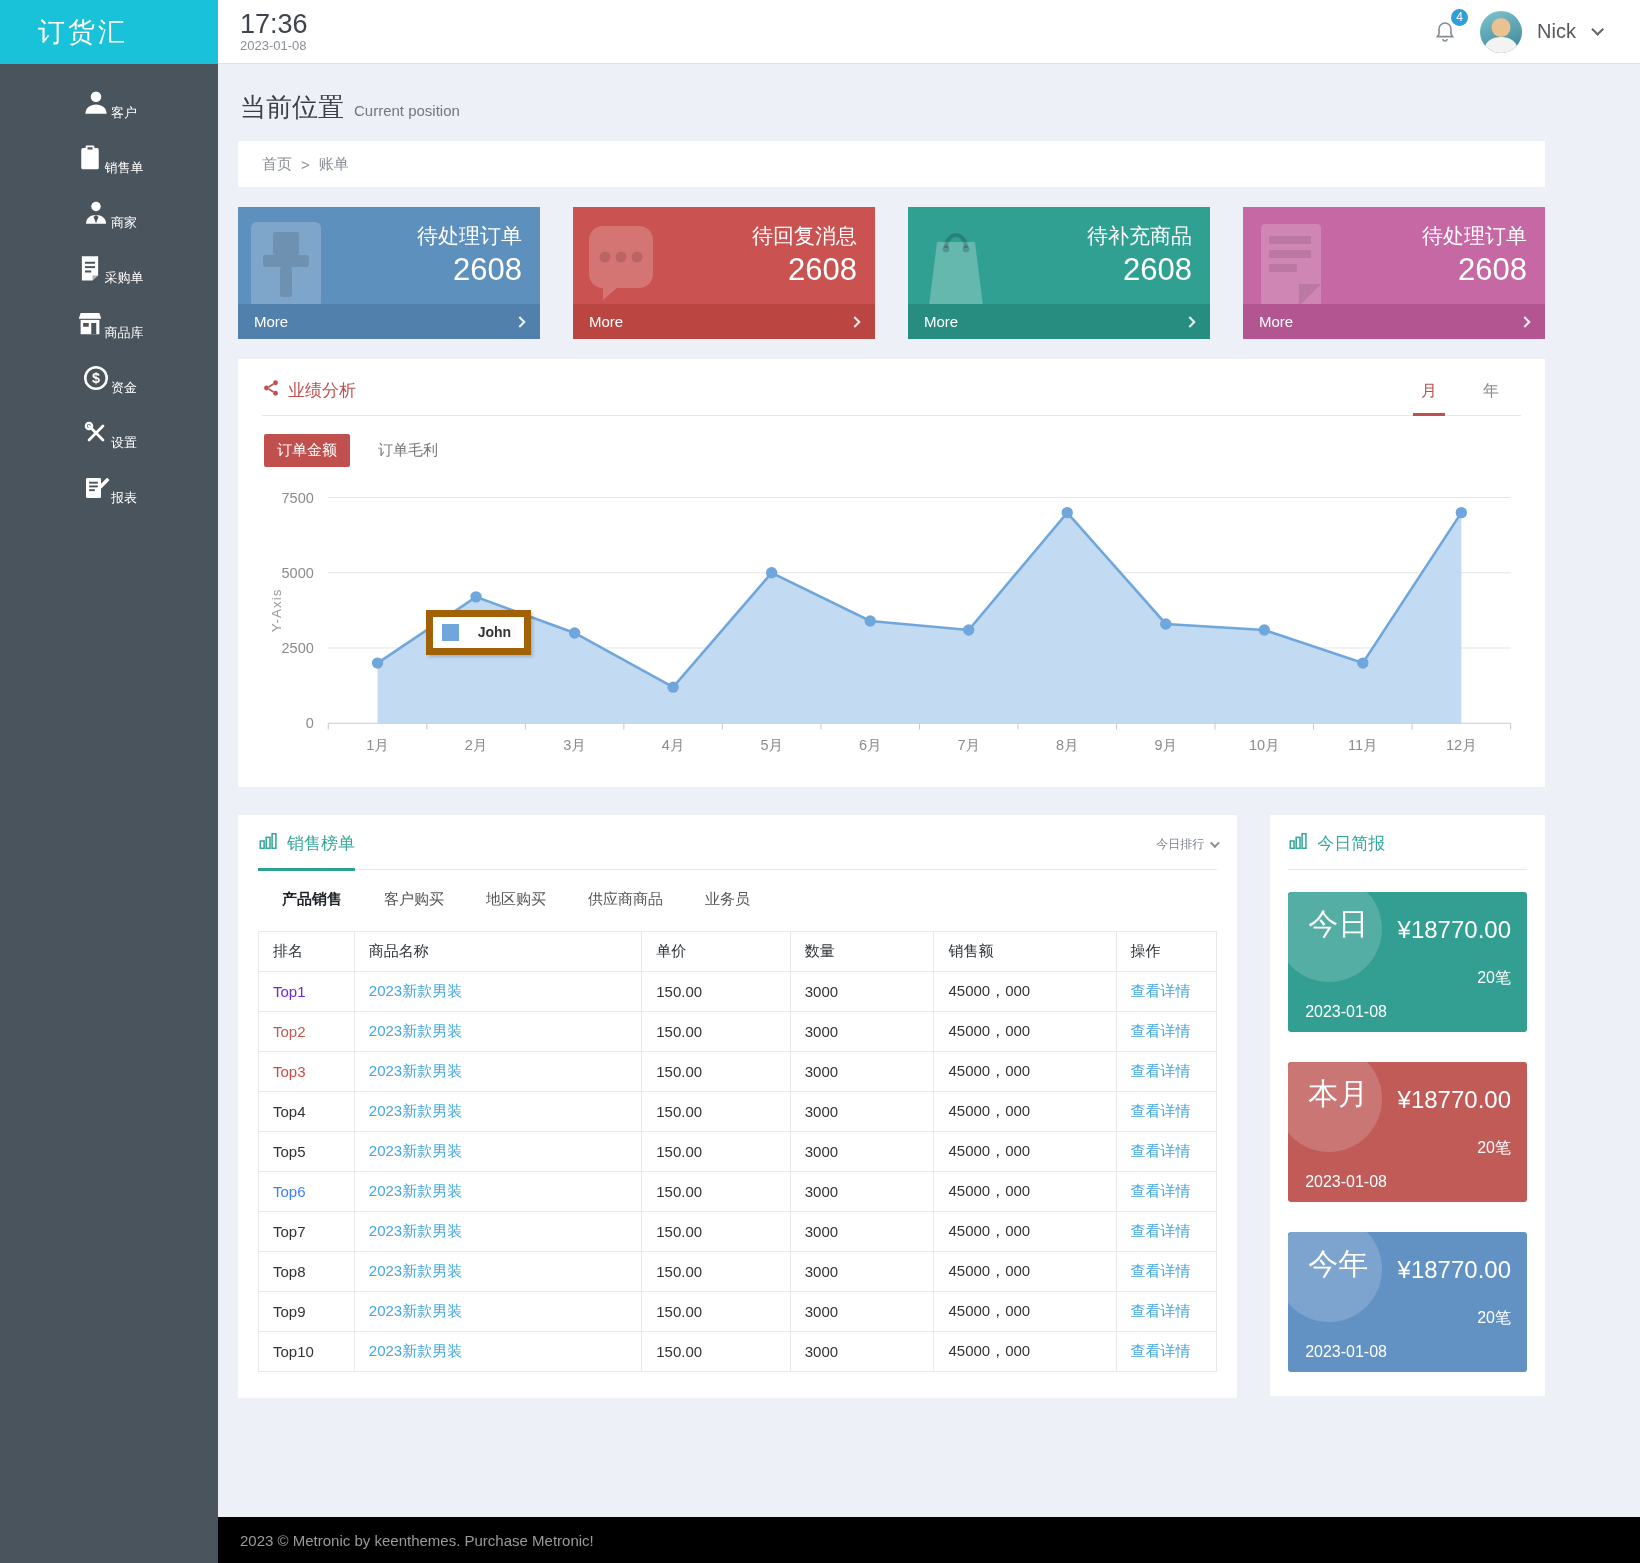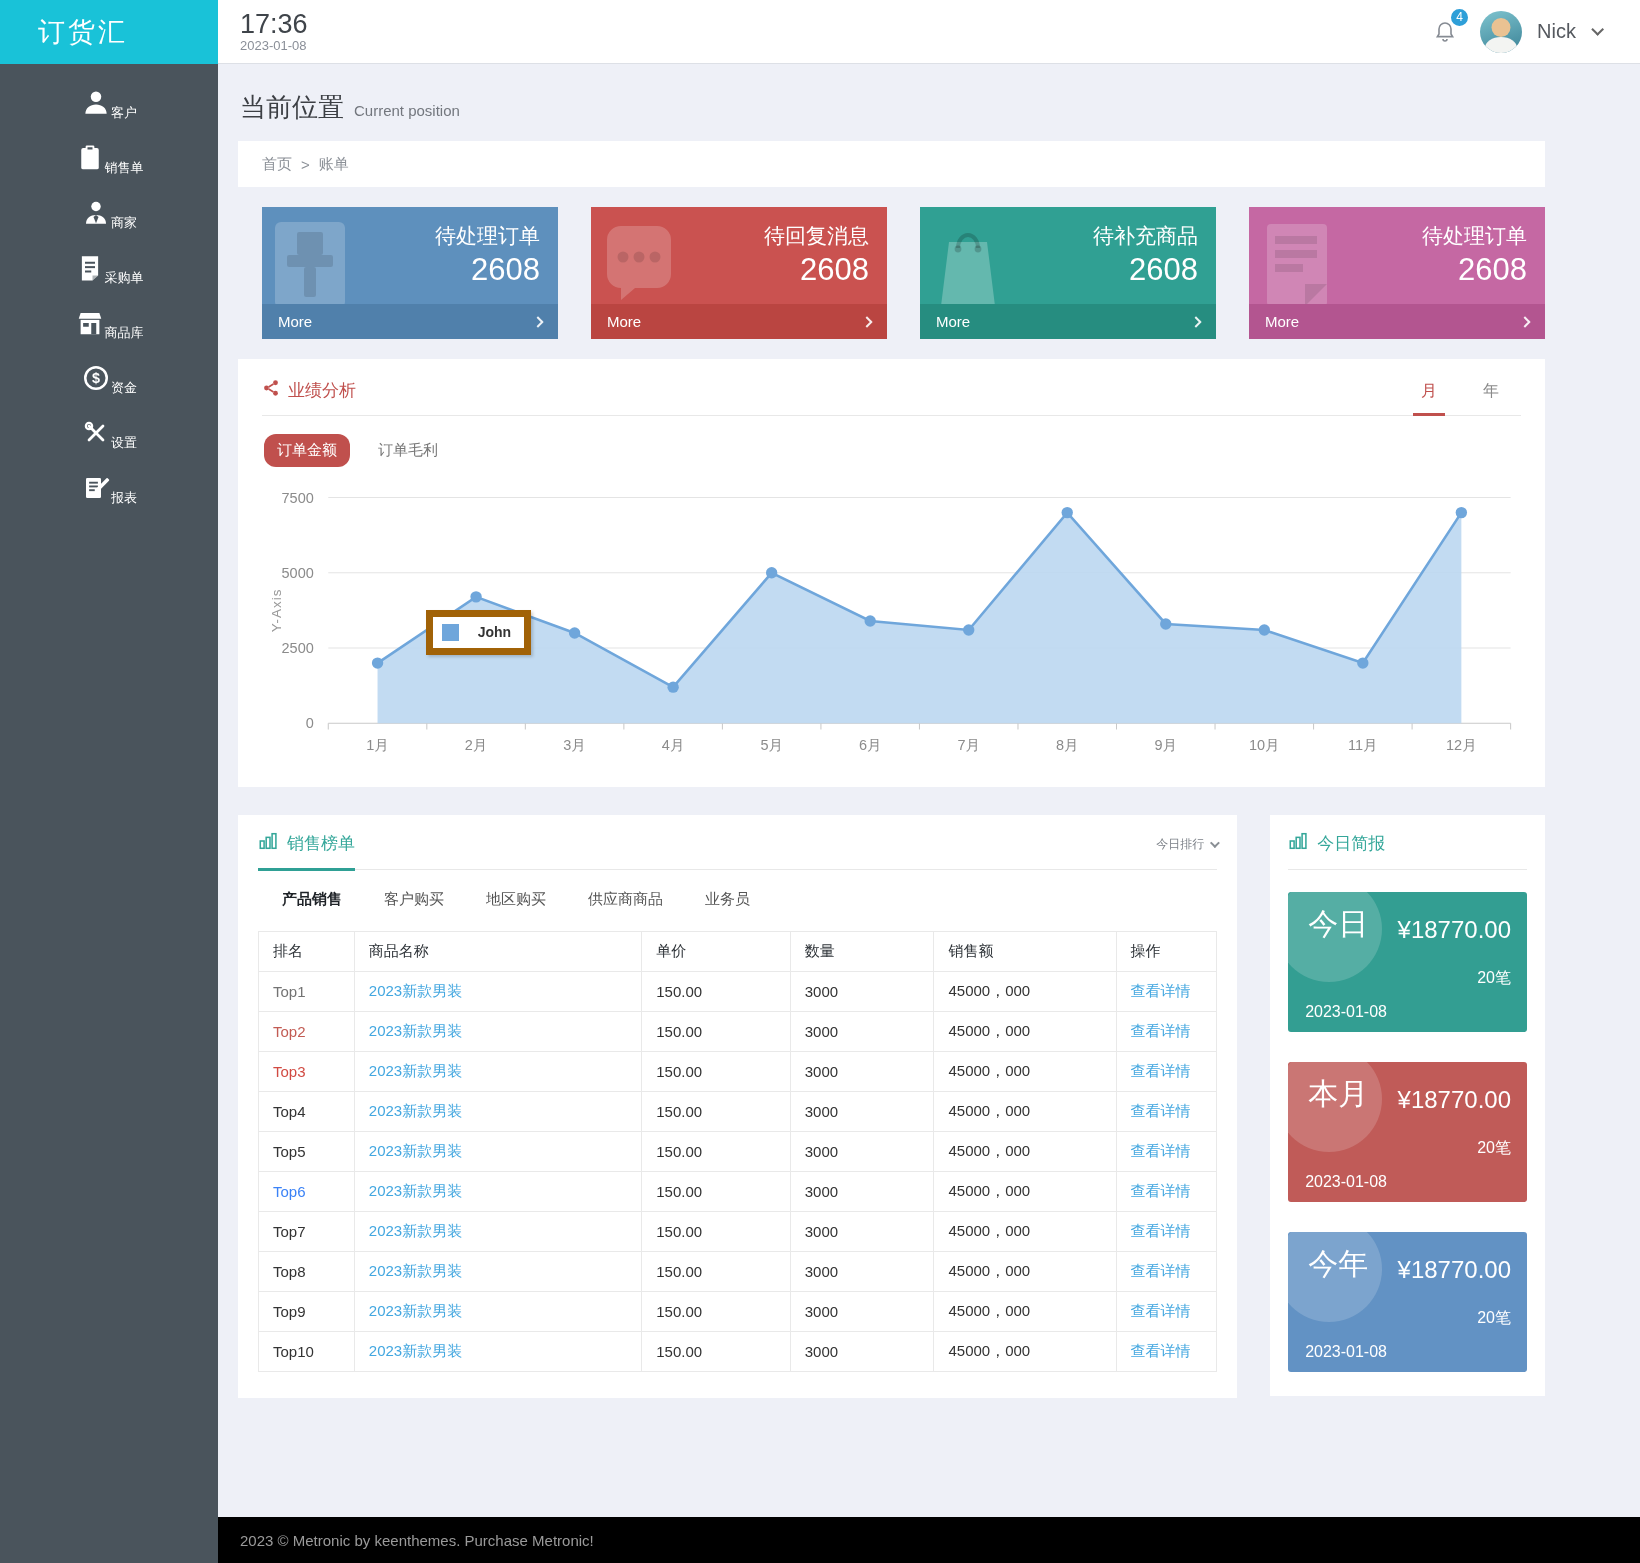--- a/index.html
+++ b/index.html
@@ -39,42 +39,42 @@
   .chev-down { width:9px; height:9px; border-right:2.5px solid #666; border-bottom:2.5px solid #666;
                transform:rotate(45deg) translateY(-3px); display:inline-block; cursor:pointer; }
   .page-head { padding:26px 0 16px 22px; display:flex; align-items:baseline; gap:10px; }
   .page-title { font-size:26px; color:#3c3f44; }
   .page-sub { font-size:15px; color:#73777e; }
   .content { margin-left:20px; width:1307px; }
   .breadcrumb-bar { background:#fff; height:46px; display:flex; align-items:center; padding-left:24px;
                     font-size:15px; color:#8b9097; gap:9px; margin-bottom:20px; }
   .crumb-link { cursor:pointer; }
   
-  .stat-row { display:flex; gap:33px; margin-bottom:20px;margin-left:24px; }
+  .stat-row { display:flex; gap:33px; margin-bottom:20px; }
   .stat-card { width:302px; height:132px; position:relative; color:#fff; overflow:hidden; cursor:pointer; }
   .stat-icon { position:absolute; left:10px; top:9px; width:76px; height:98px; }
   .stat-title { position:absolute; right:18px; top:15px; font-size:21px; }
   .stat-value { position:absolute; right:18px; top:45px; font-size:31px; }
   .stat-footer { position:absolute; bottom:0; left:0; right:0; height:35px; display:flex;
                  align-items:center; justify-content:space-between; padding:0 16px; font-size:15px; cursor:pointer; }
   .chev-right { width:8px; height:8px; border-right:2px solid rgba(255,255,255,.9);
                 border-top:2px solid rgba(255,255,255,.9); transform:rotate(45deg); display:inline-block; }
   
   .panel { background:#fff; }
   .perf-panel { padding:20px 24px 12px; margin-bottom:28px; }
   .panel-head { display:flex; justify-content:space-between; align-items:flex-end;
                 border-bottom:1px solid #e8e8e8; padding-bottom:13px; }
   .panel-title { display:flex; align-items:center; gap:8px; font-size:17px; }
   .perf-title-text { color:#c0504d; }
   .range-tabs { display:flex; gap:30px; padding-right:14px; }
   .range-tab { font-size:16px; color:#8a8a8a; padding:0 8px 11px; cursor:pointer; margin-bottom:-14px; }
   .range-tab.active { color:#c0504d; border-bottom:3px solid #c0504d; }
   .metric-row { display:flex; align-items:center; gap:15px; margin:18px 0 8px 2px; }
   .metric-btn { font-size:15px; color:#777; padding:7px 13px; cursor:pointer; }
-  .metric-btn.active { background:#c0504d; color:#fff; border-radius:12px; }
+  .metric-btn.active { background:#c0504d; color:#fff; border-radius:2px; }
   .chart-wrap { position:relative; padding:6px 0 8px; }
   #perf-chart { display:block; width:100%; height:auto; }
   .chart-legend { position:absolute; left:13%; top:45%; background:#fff; border:7px solid #a16207;
                   box-shadow:2px 2px 3px rgba(0,0,0,.18); padding:7px 13px 7px 9px;
                   display:flex; align-items:center; gap:19px; }
   .legend-swatch { width:17px; height:17px; background:#6fa6db; }
   .legend-label { font-size:14px; font-weight:bold; color:#333; }
   
   .bottom-row { display:flex; gap:33px; align-items:flex-start; }
   .sales-panel { width:1108px; padding:16px 20px 26px; }
@@ -404,21 +404,21 @@
               <th>排名</th>
               <th>商品名称</th>
               <th>单价</th>
               <th>数量</th>
               <th>销售额</th>
               <th>操作</th>
             </tr>
           </thead>
           <tbody>
             <tr>
-              <td style="color: #737373;">Top1</td>
+              <td style="color: #6d28d9;">Top1</td>
               <td><span class="link">2023新款男装</span></td>
               <td>150.00</td>
               <td>3000</td>
               <td>45000，000</td>
               <td><span class="link">查看详情</span></td>
             </tr>
             <tr>
               <td style="color: rgb(194, 91, 83);">Top2</td>
               <td><span class="link">2023新款男装</span></td>
               <td>150.00</td>

